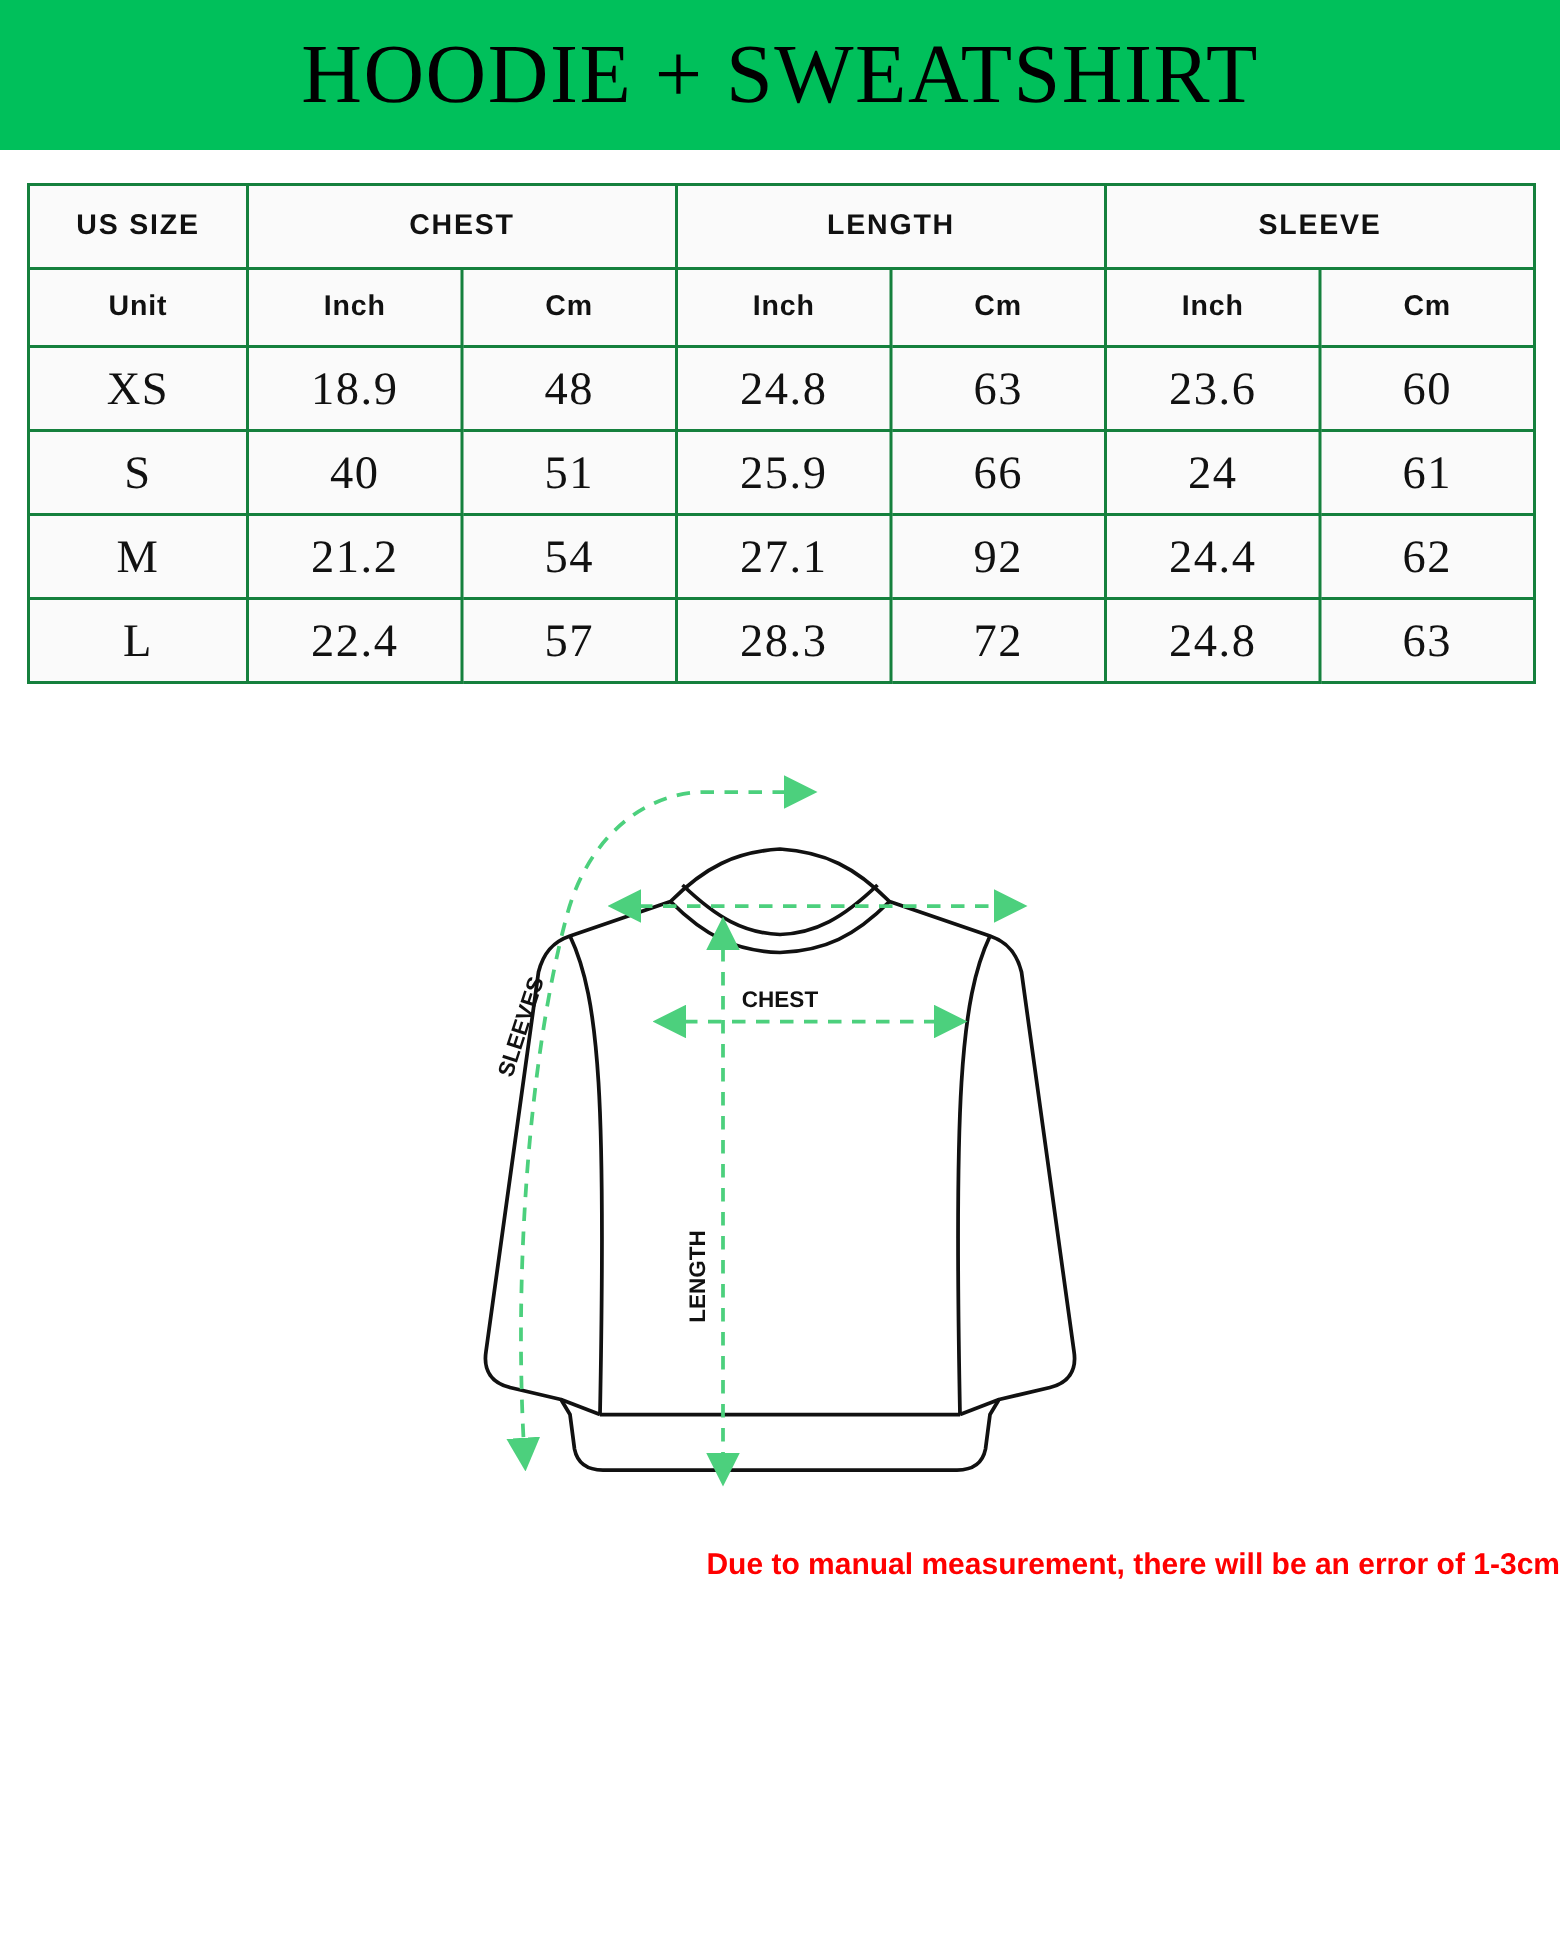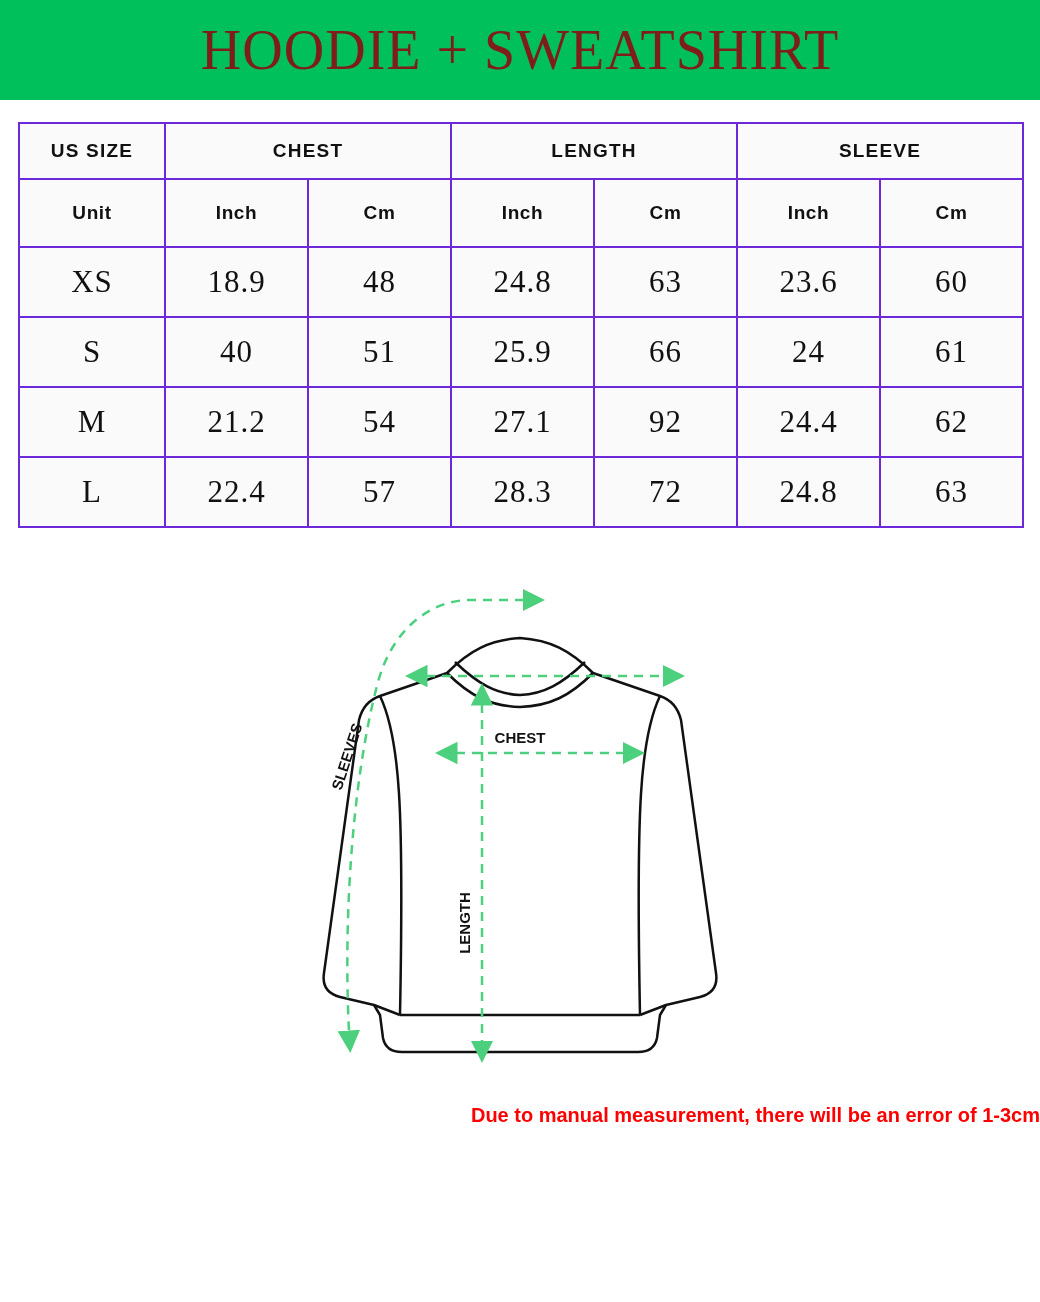--- a/index.html
+++ b/index.html
@@ -23,60 +23,60 @@
     height: 100px;
     background: #00c05b;
     display: flex;
     align-items: center;
     justify-content: center;
   }
   .banner-title {
     font-family: "Liberation Serif", serif;
     font-size: 56px;
     letter-spacing: 1px;
-    color: #7f1d1d;
+    color: #000000;
     line-height: 1;
     font-weight: 400;
     text-align: right;
   }
 
   
   .table-wrap {
     padding: 22px 18px 0 18px;
   }
   table.size-table {
     width: 1004px;
     border-collapse: collapse;
     table-layout: fixed;
   }
   table.size-table th,
   table.size-table td {
-    border: 2px solid #6d28d9;
+    border: 2px solid #15803d;
     text-align: center;
     vertical-align: middle;
     background: #fafafa;
   }
   .th-group {
     height: 56px;
     font-family: "Liberation Sans", sans-serif;
     font-size: 19px;
     font-weight: bold;
     letter-spacing: 1.2px;
     color: #111111;
   }
   .th-unit {
-    height: 68px;
+    height: 52px;
     font-family: "Liberation Sans", sans-serif;
     font-size: 19px;
     font-weight: bold;
     letter-spacing: 0.6px;
     color: #111111;
   }
   td.cell {
-    height: 70px;
+    height: 56px;
     font-family: "Liberation Serif", serif;
     font-size: 31px;
     color: #111111;
     letter-spacing: 1px;
     margin-left: 21px;
   }
   td.cell-size {
     font-family: "Liberation Serif", serif;
     font-size: 31px;
   }

